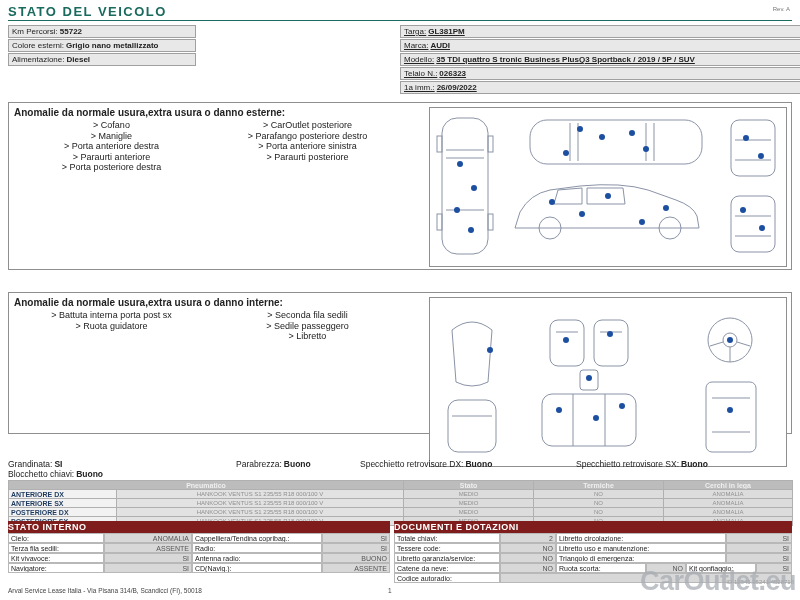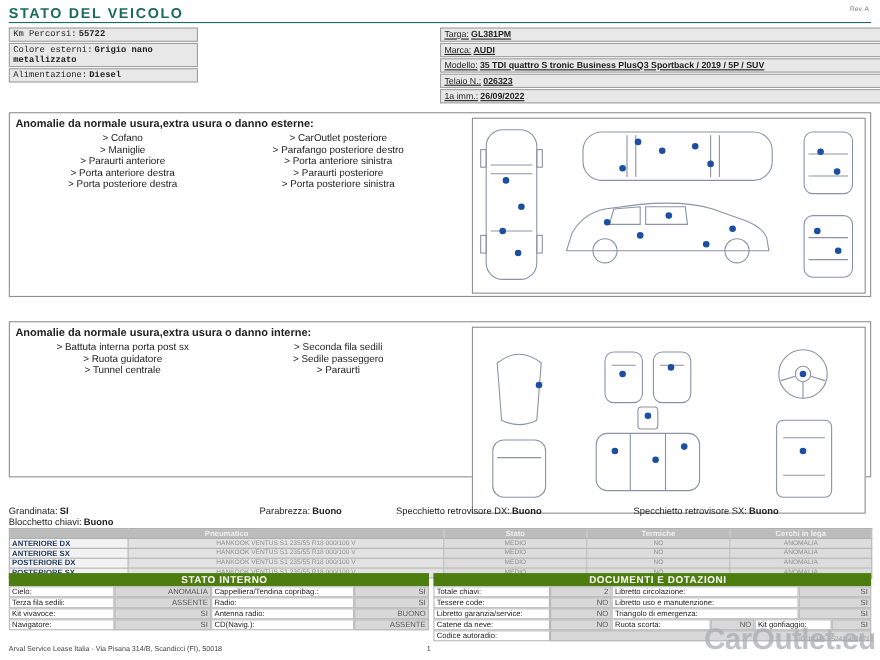--- a/index.html
+++ b/index.html
@@ -3,21 +3,21 @@
 <meta charset="utf-8">
 <style>
   * { margin:0; padding:0; box-sizing:border-box; }
   html,body { width:800px; height:600px; background:#ffffff; }
   body { font-family:"Liberation Sans", sans-serif; position:relative; overflow:hidden; color:#222; }
 
   .page-title { position:absolute; left:8px; top:4px; font-size:13px; font-weight:bold; color:#1a6a5e; letter-spacing:1.5px; }
   .rev { position:absolute; right:10px; top:6px; font-size:6px; color:#777; }
   .title-rule { position:absolute; left:8px; width:784px; top:20px; height:1px; background:#1a6a5e; }
 
-  .info-left  { position:absolute; left:8px;  top:25px; width:172px;font-family:Liberation Mono, monospace; }
+  .info-left  { position:absolute; left:8px;  top:25px; width:188px; }
   .info-right { position:absolute; left:400px; top:25px; width:470px;text-decoration:underline; }
   .field { background:#e8e8e8; border:1px solid #a0a0a0; font-size:8px; line-height:9px; padding:1px 3px; margin-bottom:1px; }
   .field b { margin-left:2px; }
 
   .section { position:absolute; left:8px; width:784px; border:1px solid #8f8f8f; background:#fff; }
   .sec-exterior { top:102px; height:168px; }
   .sec-interior { top:292px; height:142px; }
   .section-title { font-size:10px; font-weight:bold; padding:4px 5px 2px 5px; }
   .damage-cols { display:flex;text-align:center; }
   .damage-col { width:196px; padding-left:9px; font-size:9px; line-height:10.5px; color:#222; }
@@ -34,21 +34,21 @@
   table.tyre { position:absolute; left:8px; top:480px; width:784px; border-collapse:collapse; table-layout:fixed; }
   table.tyre td { border:1px solid #b0b0b0; height:9px; overflow:hidden; white-space:nowrap; }
   td.th { background:#bcbcbc; color:#efefef; font-size:7px; font-weight:bold; text-align:center; }
   td.pos { background:#f2f2f2; color:#1e3a5f; font-size:7px; font-weight:bold; padding-left:2px; }
   td.tyrename { background:#e2e2e2; color:#8f8f8f; font-size:6px; text-align:center; }
   td.val { background:#dcdcdc; color:#929292; font-size:6px; text-align:center; }
 
   .bottom-table { position:absolute; top:521px; }
   .bt-stato { left:8px; width:382px; }
   .bt-doc { left:394px; width:398px; }
-  .bt-header { background:#4d7c0f; color:#ffffff; font-weight:bold; font-size:9px; text-align:center; height:12px; line-height:12px; letter-spacing:.5px;padding-left:10px; }
+  .bt-header { background:#7f1d1d; color:#ffffff; font-weight:bold; font-size:9px; height:12px; line-height:12px; letter-spacing:.5px; }
   .bt-row { display:flex; height:10px; }
   .bt-cell { font-size:7px; line-height:8px; padding:1px 2px; border:1px solid #b8b8b8; overflow:hidden; white-space:nowrap; }
   .bt-label { background:#ffffff; color:#222; }
   .bt-value { background:#d8d8d8; color:#555; text-align:right; }
 
   .footer-address { position:absolute; left:8px; top:587px; font-size:6.5px; color:#444; }
   .footer-page { position:absolute; left:388px; top:587px; font-size:6.5px; color:#444; }
   .footer-id { position:absolute; right:6px; top:579px; font-size:6px; color:#9a9a9a; }
   .watermark { position:absolute; right:4px; top:566px; font-size:27px; font-weight:bold; color:#a9aeb4; opacity:.75; letter-spacing:-.5px; }
 </style>
@@ -73,30 +73,29 @@
     <div class="field"><span>Telaio N.:</span><b>026323</b></div>
     <div class="field"><span>1a imm.:</span><b>26/09/2022</b></div>
   </div>
 
   <div class="section sec-exterior">
     <div class="section-title">Anomalie da normale usura,extra usura o danno esterne:</div>
     <div class="damage-cols">
       <div class="damage-col">
         <div class="damage-item">Cofano</div>
         <div class="damage-item">Maniglie</div>
+        <div class="damage-item">Porta anteriore destra</div>
         <div class="damage-item">Paraurti anteriore</div>
-        <div class="damage-item">Porta anteriore destra</div>
         <div class="damage-item">Porta posteriore destra</div>
       </div>
       <div class="damage-col">
         <div class="damage-item">CarOutlet posteriore</div>
         <div class="damage-item">Parafango posteriore destro</div>
         <div class="damage-item">Porta anteriore sinistra</div>
         <div class="damage-item">Paraurti posteriore</div>
-        <div class="damage-item">Porta posteriore sinistra</div>
       </div>
     </div>
     <div class="diagram-box">
       <svg width="356" height="158" viewBox="0 0 356 158">
         <g fill="none" stroke="#8a93a6" stroke-width="1">
 
           <rect x="12" y="10" width="46" height="136" rx="15"></rect>
           <line x1="16" y1="42" x2="54" y2="42"></line>
             <line x1="16" y1="50" x2="54" y2="50"></line>
           <line x1="16" y1="102" x2="54" y2="102"></line>
@@ -147,26 +146,25 @@
       </svg>
     </div>
   </div>
 
   <div class="section sec-interior">
     <div class="section-title">Anomalie da normale usura,extra usura o danno interne:</div>
     <div class="damage-cols">
       <div class="damage-col">
         <div class="damage-item">Battuta interna porta post sx</div>
         <div class="damage-item">Ruota guidatore</div>
-        <div class="damage-item">Tunnel centrale</div>
       </div>
       <div class="damage-col">
         <div class="damage-item">Seconda fila sedili</div>
         <div class="damage-item">Sedile passeggero</div>
-        <div class="damage-item">Paraurti</div>
+        <div class="damage-item">Libretto</div>
       </div>
     </div>
     <div class="diagram-box">
       <svg width="356" height="168" viewBox="0 0 356 168">
         <g fill="none" stroke="#8a93a6" stroke-width="1">
 
           <path d="M22,32 Q42,16 62,32 L58,84 Q42,92 26,84 Z"></path>
           <rect x="18" y="102" width="48" height="52" rx="10"></rect>
           <line x1="22" y1="118" x2="62" y2="118"></line>
 

